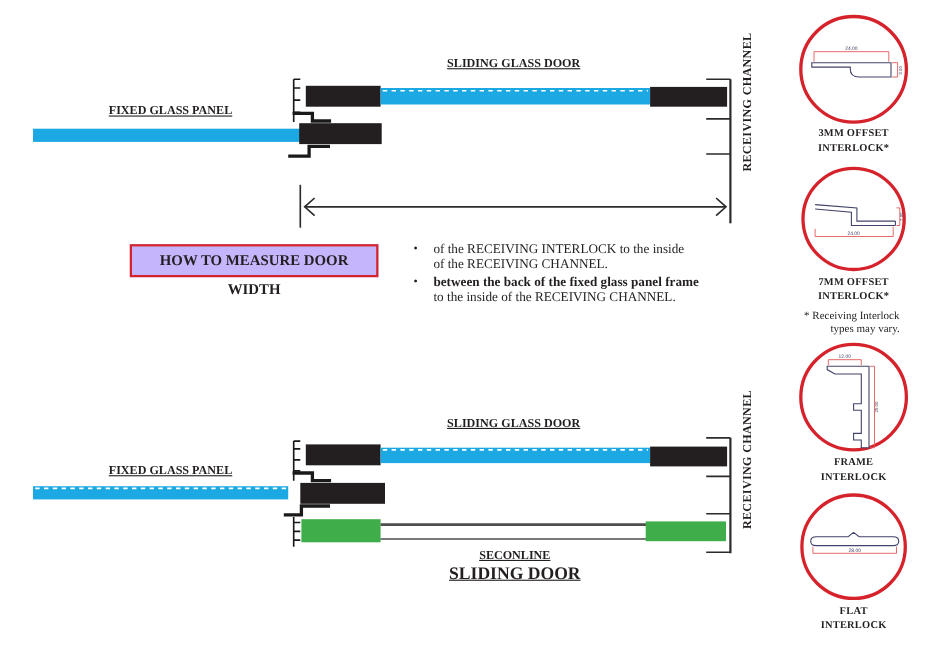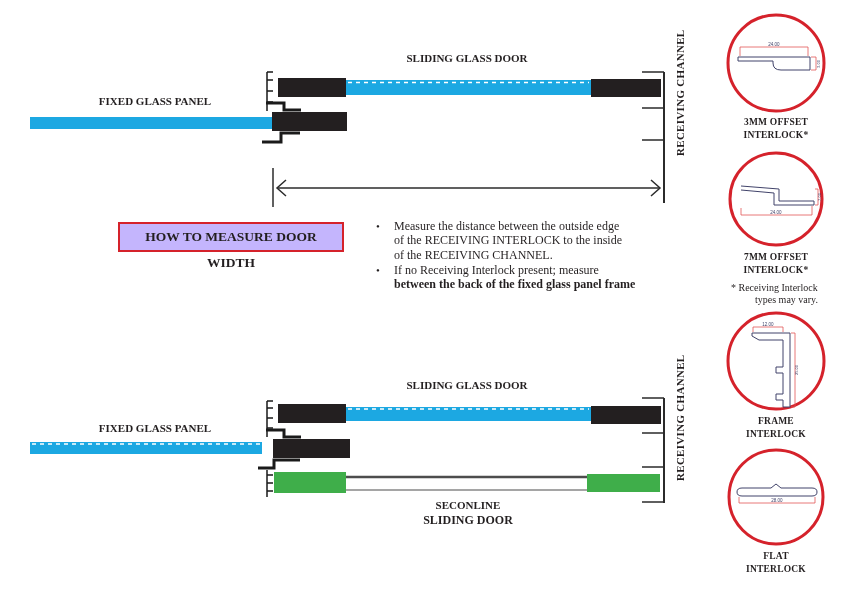--- a/index.html
+++ b/index.html
@@ -1,20 +1,20 @@
 <!DOCTYPE html>
 <html><head>
 <meta charset="utf-8">
 <style>
   html,body{margin:0;padding:0;background:#ffffff;}
   .canvas{position:relative;width:842px;height:595px;background:#ffffff;overflow:hidden;
           font-family:"Liberation Serif",serif;color:#231F20;}
   svg{position:absolute;left:0;top:0;}
   .lbl{position:absolute;font-weight:bold;white-space:nowrap;color:#231F20;}
-  .lbl.center{text-align:center;}
+  .lbl.center{text-align:center;text-decoration:underline;}
   .vlabel{position:absolute;font-weight:bold;white-space:nowrap;color:#231F20;
           transform:rotate(-90deg);transform-origin:left top;font-size:11px;letter-spacing:.3px;}
   .howto{position:absolute;left:118px;top:222px;width:222px;height:26px;border:2px solid #D5222B;
          background:#c4b5fd;text-align:center;line-height:26px;font-weight:bold;font-size:13.5px;}
   .bullets{position:absolute;left:374px;top:219px;width:305px;font-size:12px;line-height:14.3px;}
   .bullet-row{display:flex;margin-bottom:1px;}
   .dot{width:18px;flex:0 0 18px;text-align:left;padding-left:2px;font-size:11px;}
   .blines div{white-space:nowrap;}
   .blines .bold{font-weight:bold;text-align:right;}
   .clabel{position:absolute;width:140px;left:706px;text-align:center;font-weight:bold;font-size:9.5px;letter-spacing:.2px;}
@@ -108,39 +108,38 @@
   <div class="lbl center" style="left:347px;top:52px;width:240px;font-size:11px;">SLIDING GLASS DOOR</div>
   <div class="lbl center" style="left:40px;top:95px;width:230px;font-size:11px;">FIXED GLASS PANEL</div>
   <div class="vlabel" style="left:674px;top:156px;width:115px;">RECEIVING CHANNEL</div>
 
   <div class="howto">HOW TO MEASURE DOOR WIDTH</div>
 
   <div class="bullets">
     <div class="bullet-row">
       <span class="dot">•</span>
       <div class="blines">
-        <div>Measure the distance between the outside edge</div>
         <div>of the RECEIVING INTERLOCK to the inside</div>
         <div>of the RECEIVING CHANNEL.</div>
       </div>
     </div>
     <div class="bullet-row">
       <span class="dot">•</span>
       <div class="blines">
-        <div>If no Receiving Interlock present; measure</div>
         <div class="bold">between the back of the fixed glass panel frame</div>
+        <div>to the inside of the RECEIVING CHANNEL.</div>
       </div>
     </div>
   </div>
 
   <div class="lbl center" style="left:347px;top:379px;width:240px;font-size:11px;">SLIDING GLASS DOOR</div>
   <div class="lbl center" style="left:40px;top:422px;width:230px;font-size:11px;">FIXED GLASS PANEL</div>
   <div class="vlabel" style="left:674px;top:481px;width:114px;">RECEIVING CHANNEL</div>
   <div class="lbl center" style="left:348px;top:499px;width:240px;font-size:11px;">SECONLINE</div>
-  <div class="lbl center" style="left:348px;top:513px;width:240px;font-size:12px;">SLIDING DOOR</div>
+  <div class="lbl center" style="left:348px;top:513px;width:240px;font-size:16px;">SLIDING DOOR</div>
 
   <div class="clabel" style="top:117px;">3MM OFFSET</div>
   <div class="clabel" style="top:130px;">INTERLOCK*</div>
   <div class="clabel" style="top:252px;">7MM OFFSET</div>
   <div class="clabel" style="top:265px;">INTERLOCK*</div>
   <div class="cnote" style="top:282px;">* Receiving Interlock</div>
   <div class="cnote" style="top:294px;padding-left:24px;">types may vary.</div>
   <div class="clabel" style="top:416px;">FRAME</div>
   <div class="clabel" style="top:429px;">INTERLOCK</div>
   <div class="clabel" style="top:551px;">FLAT</div>

